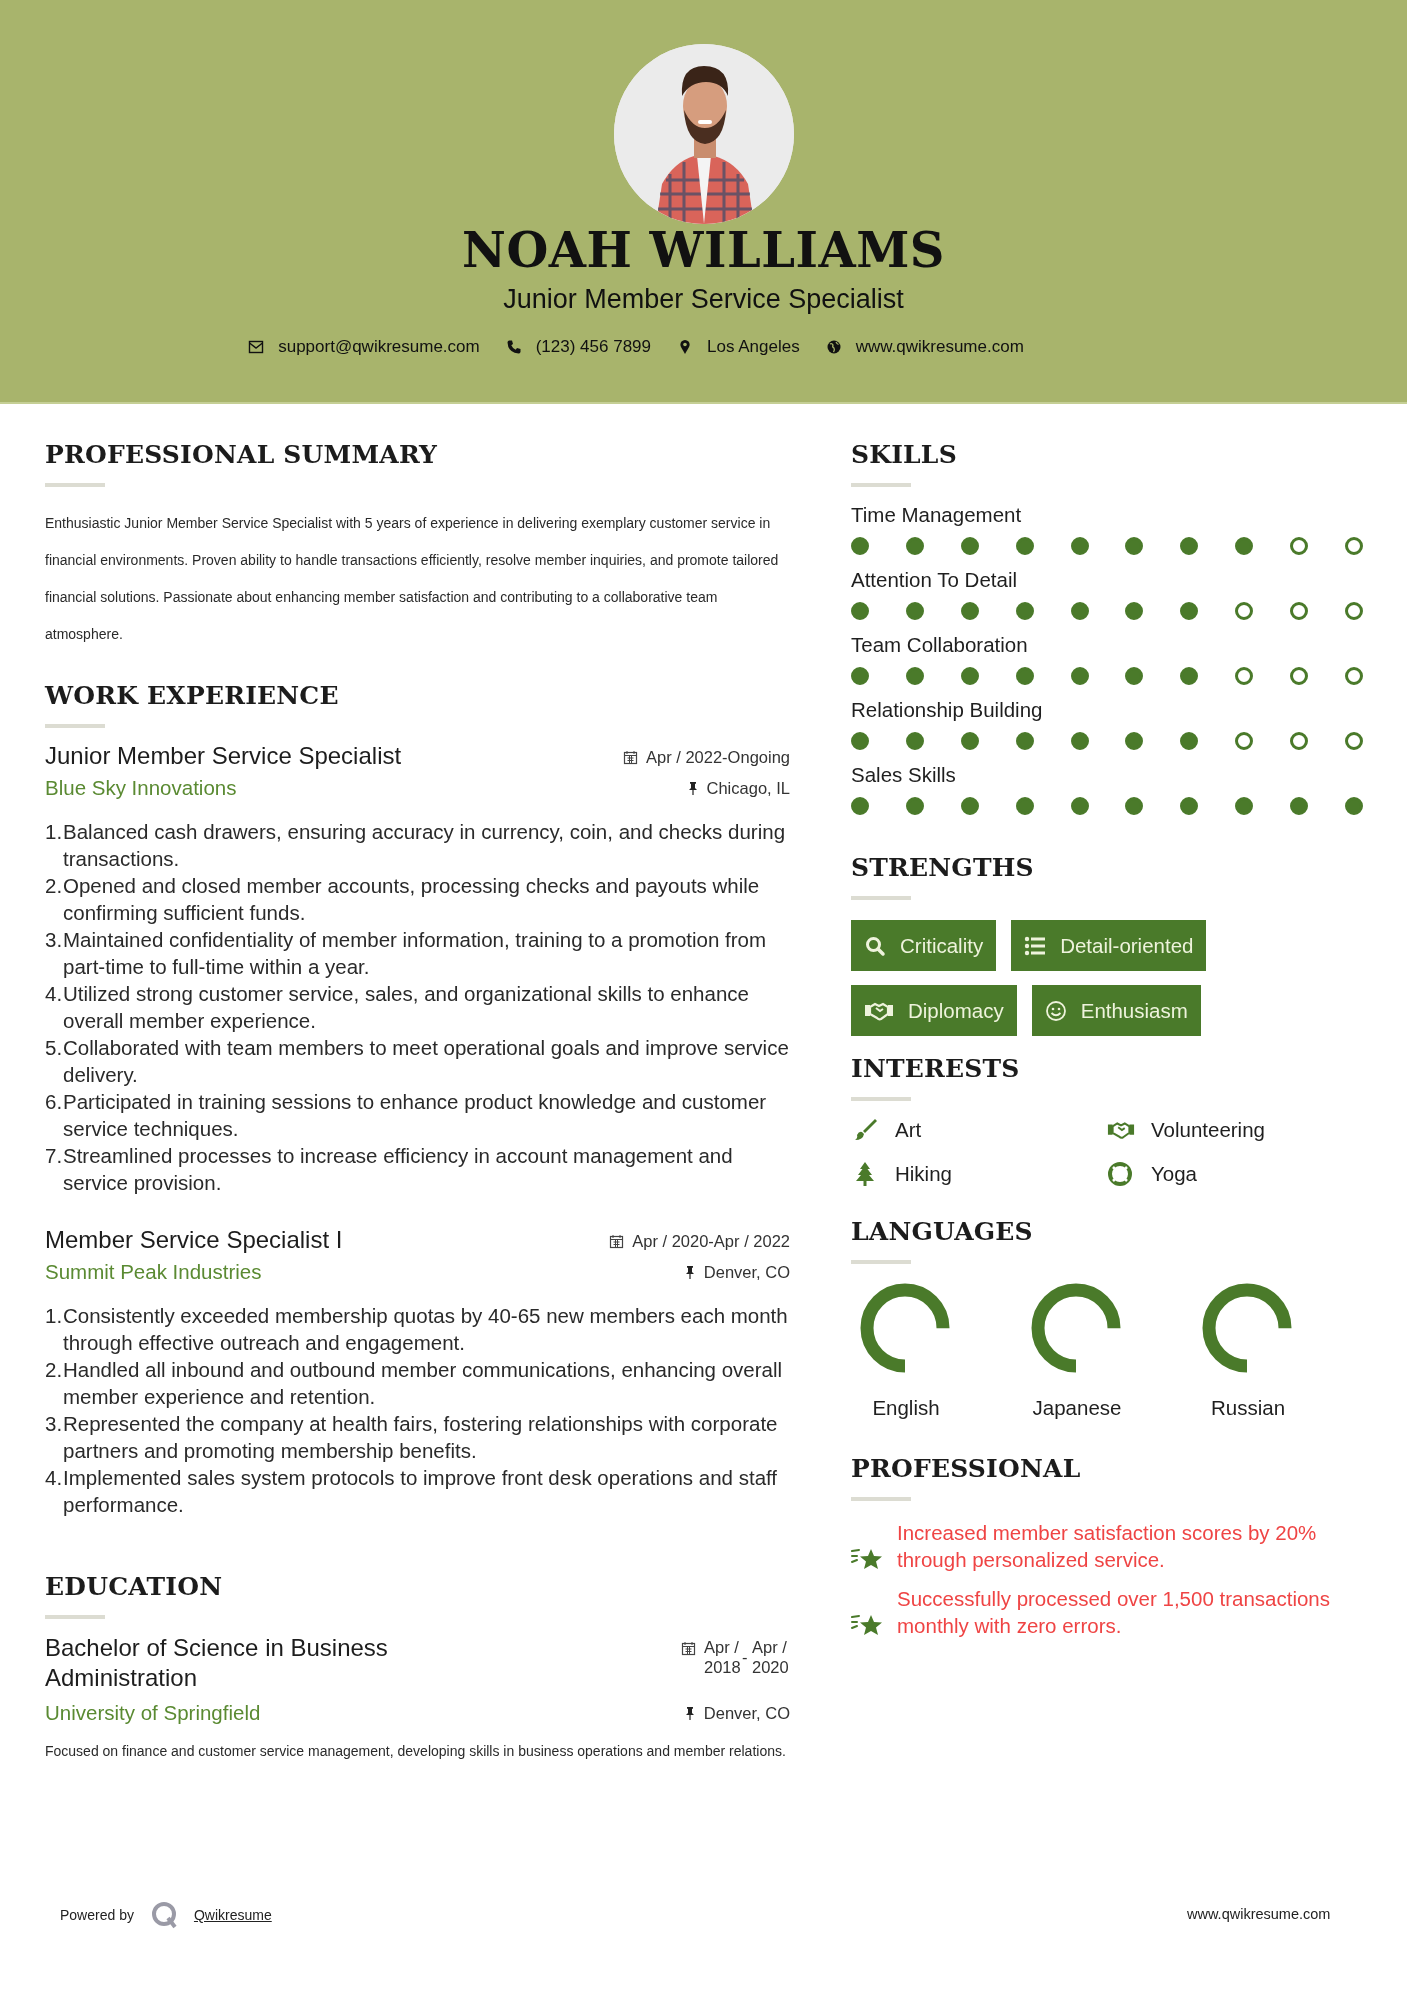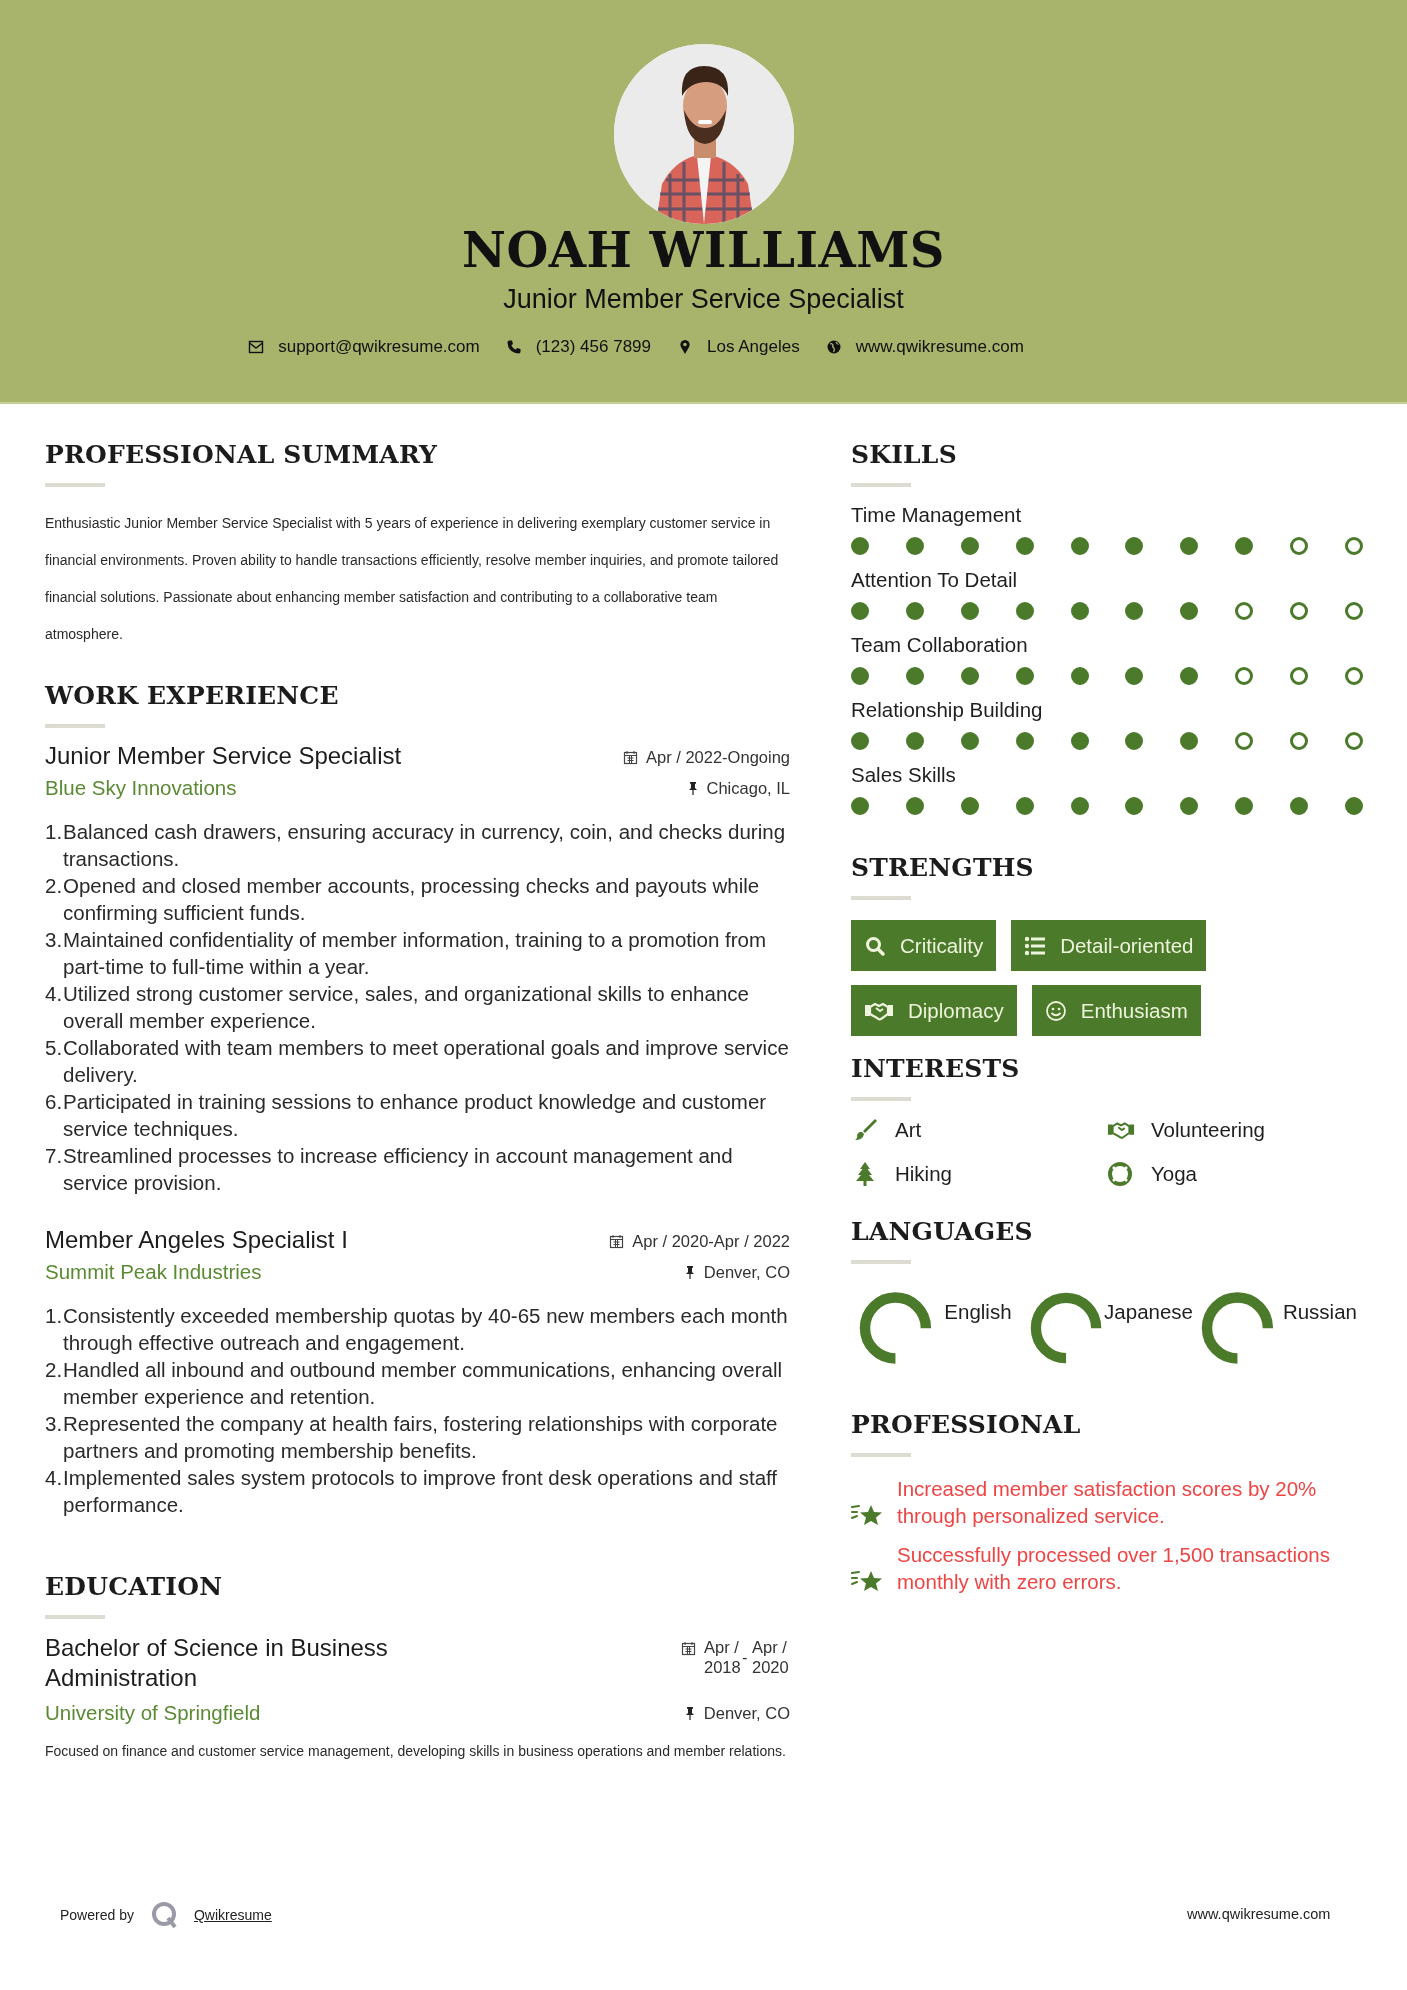--- a/index.html
+++ b/index.html
@@ -49,21 +49,21 @@
 
   .interests { display: grid; grid-template-columns: 256px 256px; row-gap: 18px; margin-top: 4px; }
   .interest { display: flex; align-items: center; font-size: 20.5px; color: #1f1f1f; }
   .interest svg { width: 28px; height: 26px; margin-right: 16px; }
 
   .chips { display: flex; flex-wrap: wrap; gap: 14px 15px; width: 420px; }
   .chip { background: #4a7a2a; color: #eef3dc; font-size: 20.5px; height: 51px; padding: 0 13px; display: flex; align-items: center; }
   .chip svg { width: 22px; height: 22px; margin-right: 14px; }
 
   .langs { display: flex; gap: 0; margin-top: 6px; }
-  .lang { width: 171px; display: flex; flex-direction: row; align-items: flex-start; }
+  .lang { width: 171px; display: flex; flex-direction: column; align-items: flex-start; }
   .lang svg { width: 96px; height: 96px; margin-left: 6px; }
   .lang-name { font-size: 20.5px; color: #1f1f1f; margin-top: 20px; width: 110px; text-align: center; }
 
   .ach { display: flex; align-items: flex-end; font-size: 20.5px; line-height: 27px; color: #ef4444; margin-bottom: 12px; }
   .ach svg { width: 34px; height: 28px; margin-right: 12px; flex: none; margin-top: 0px; }
 
   .footer-left { position: absolute; left: 60px; top: 1900px; display: flex; align-items: center; font-size: 14px; color: #222; }
   .footer-left svg { width: 30px; height: 30px; margin: 0 14px 0 16px; }
   .footer-left a { color: #222; text-decoration: underline; }
   .footer-right { position: absolute; left: 1187px; top: 1906px; font-size: 14.5px; color: #222; }
@@ -183,21 +183,21 @@
           </li>
         <li>
             <span class="num">7.</span>
             <span>Streamlined processes to increase efficiency in account management and service provision.</span>
           </li>
       </ol>
     </div>
 
     <div class="job" style="margin-top:30px;">
       <div class="job-head">
-        <div class="job-title">Member Angeles Specialist I</div>
+        <div class="job-title">Member Service Specialist I</div>
         <div class="job-meta">
           <svg viewBox="0 0 15 15">
               <rect x="1.5" y="2.5" width="12" height="11" fill="none" stroke="#444" stroke-width="1.2"></rect>
               <path d="M1.5 5.5 H13.5 M4 1 V4 M11 1 V4 M4.5 8 H10.5 M4.5 10.5 H10.5 M6.5 6 V13 M8.5 6 V13" stroke="#444" stroke-width="1"></path>
             </svg>
           <span>Apr / 2020-Apr / 2022</span>
         </div>
       </div>
       <div class="job-sub">
         <div class="company">Summit Peak Industries</div>

